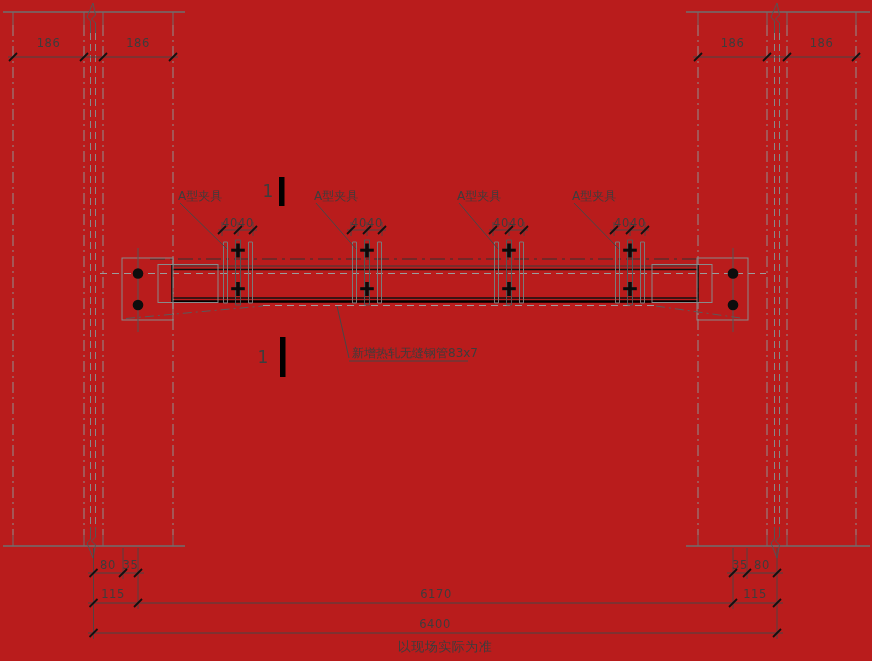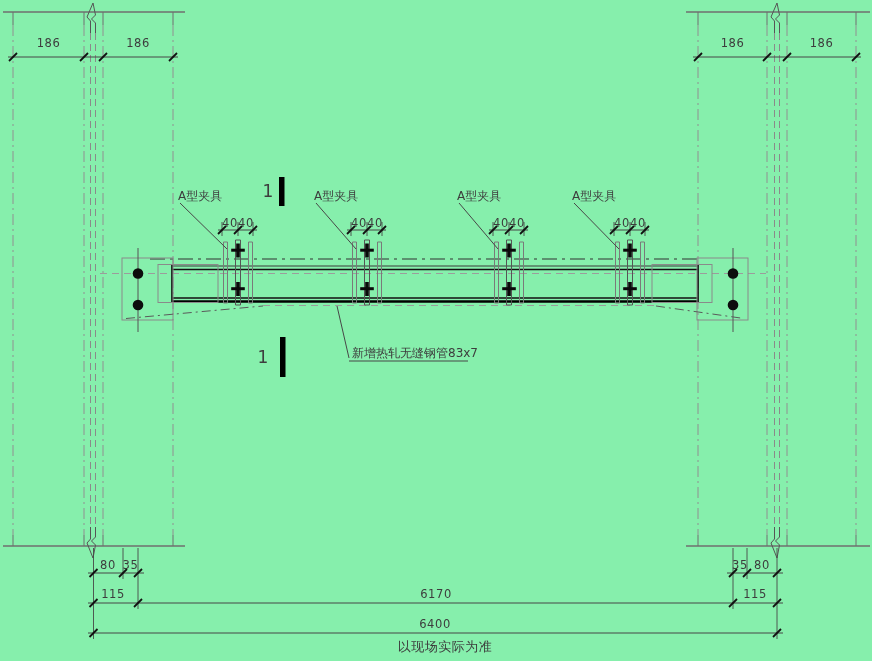--- a/index.html
+++ b/index.html
@@ -1,16 +1,16 @@
 <!DOCTYPE html>
 <html><head>
 <meta charset="utf-8">
 <style>
   html,body{margin:0;padding:0;background:#ffffff;}
-  .stage{position:relative;width:872px;height:661px;background:#86efac;overflow:hidden;}
+  .stage{position:relative;width:872px;height:661px;background:#b91c1c;overflow:hidden;}
   svg{position:absolute;left:0;top:0;}
   text{font-family:"DejaVu Sans","Liberation Sans",sans-serif;fill:#3d3d3d;}
   .t11{font-size:11.5px;letter-spacing:0.6px;}
   .t12{font-size:12px;}
   .t13{font-size:13px;letter-spacing:0.5px;}
   .t17{font-size:17px;}
   .mid{text-anchor:middle;}
   .cl{stroke:#909090;stroke-width:1;stroke-dasharray:11 4 2 4;}
   .cc{stroke:#8a8a8a;stroke-width:1;stroke-dasharray:7 4;}
   .ct{stroke:#6f6f6f;stroke-width:1;}

